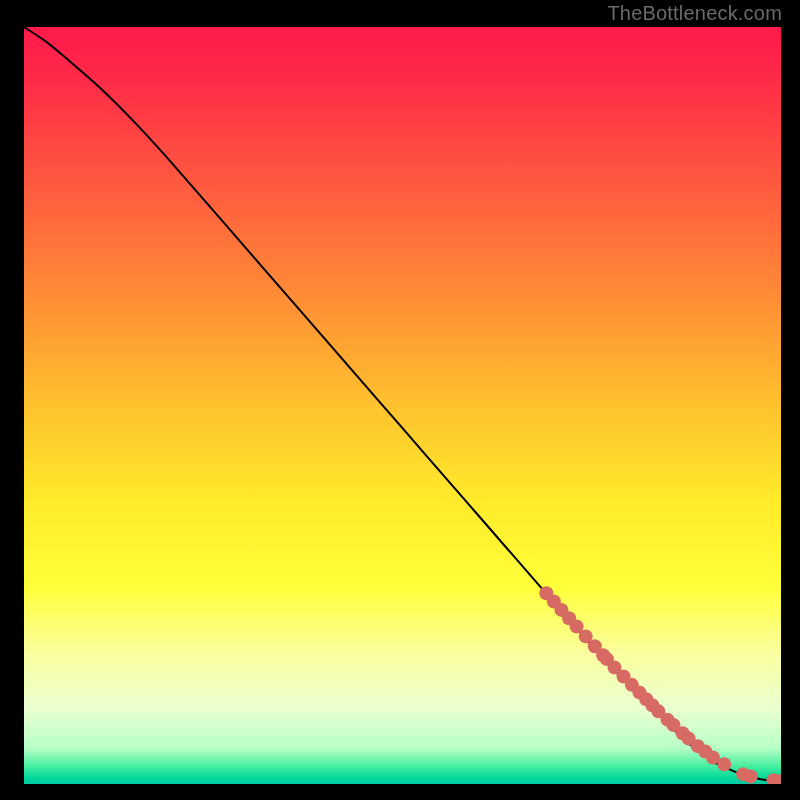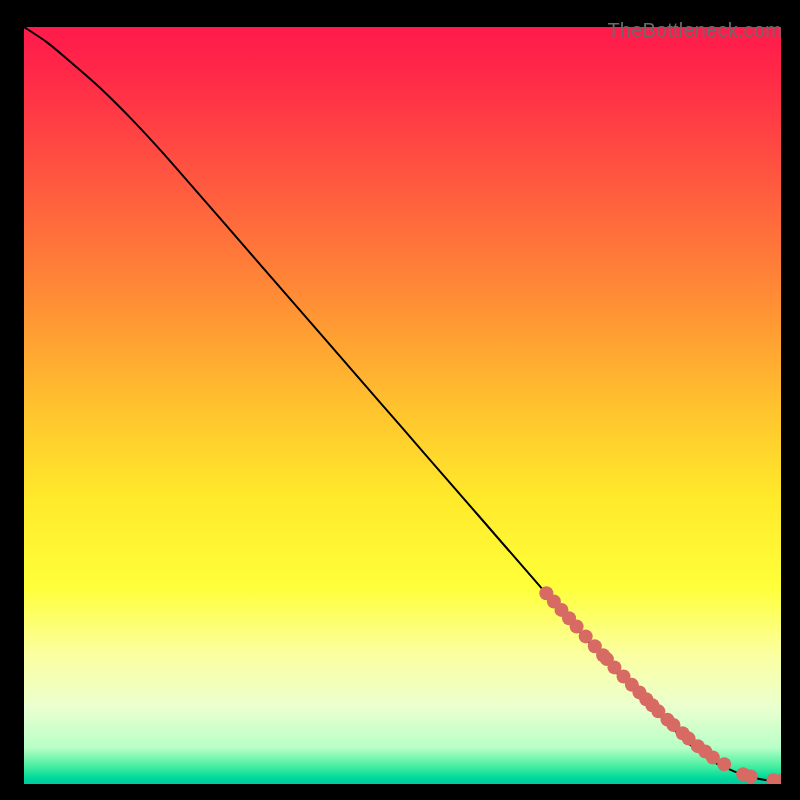--- a/index.html
+++ b/index.html
@@ -18,21 +18,20 @@
     background: #000;
   }
   .attribution {
     position: absolute;
     top: 2px;
     right: 18px;
     color: #6a6a6a;
     font-size: 20px;
     font-weight: 400;
     letter-spacing: 0.2px;
-    margin-top: 17px;
   }
   svg {
     position: absolute;
     left: 0;
     top: 0;
   }
 </style>
 </head>
 <body>
 <div class="frame">

